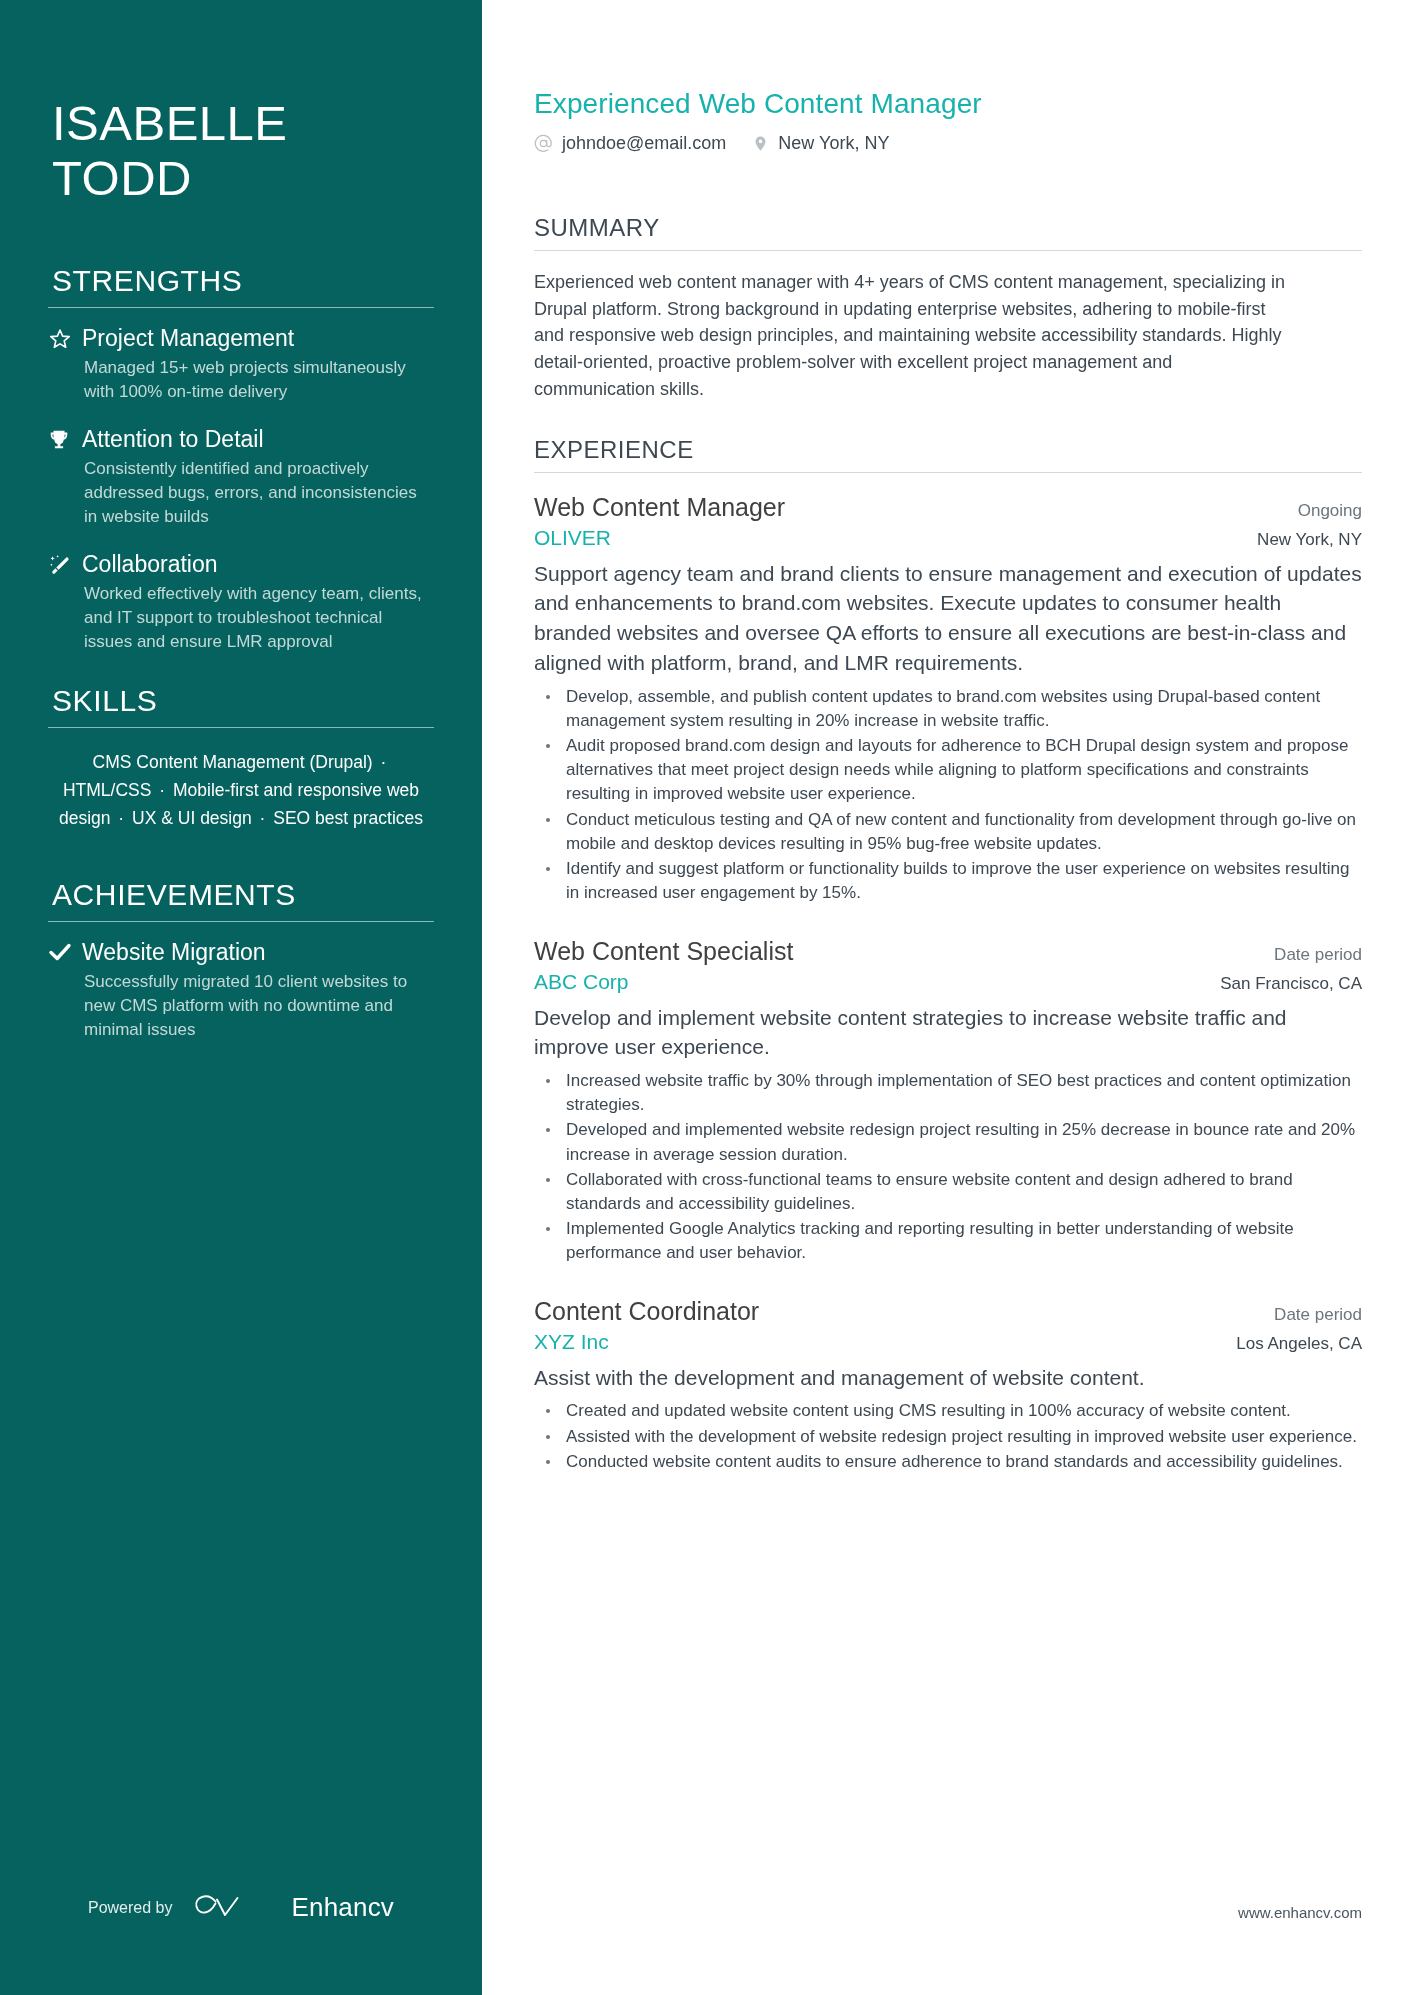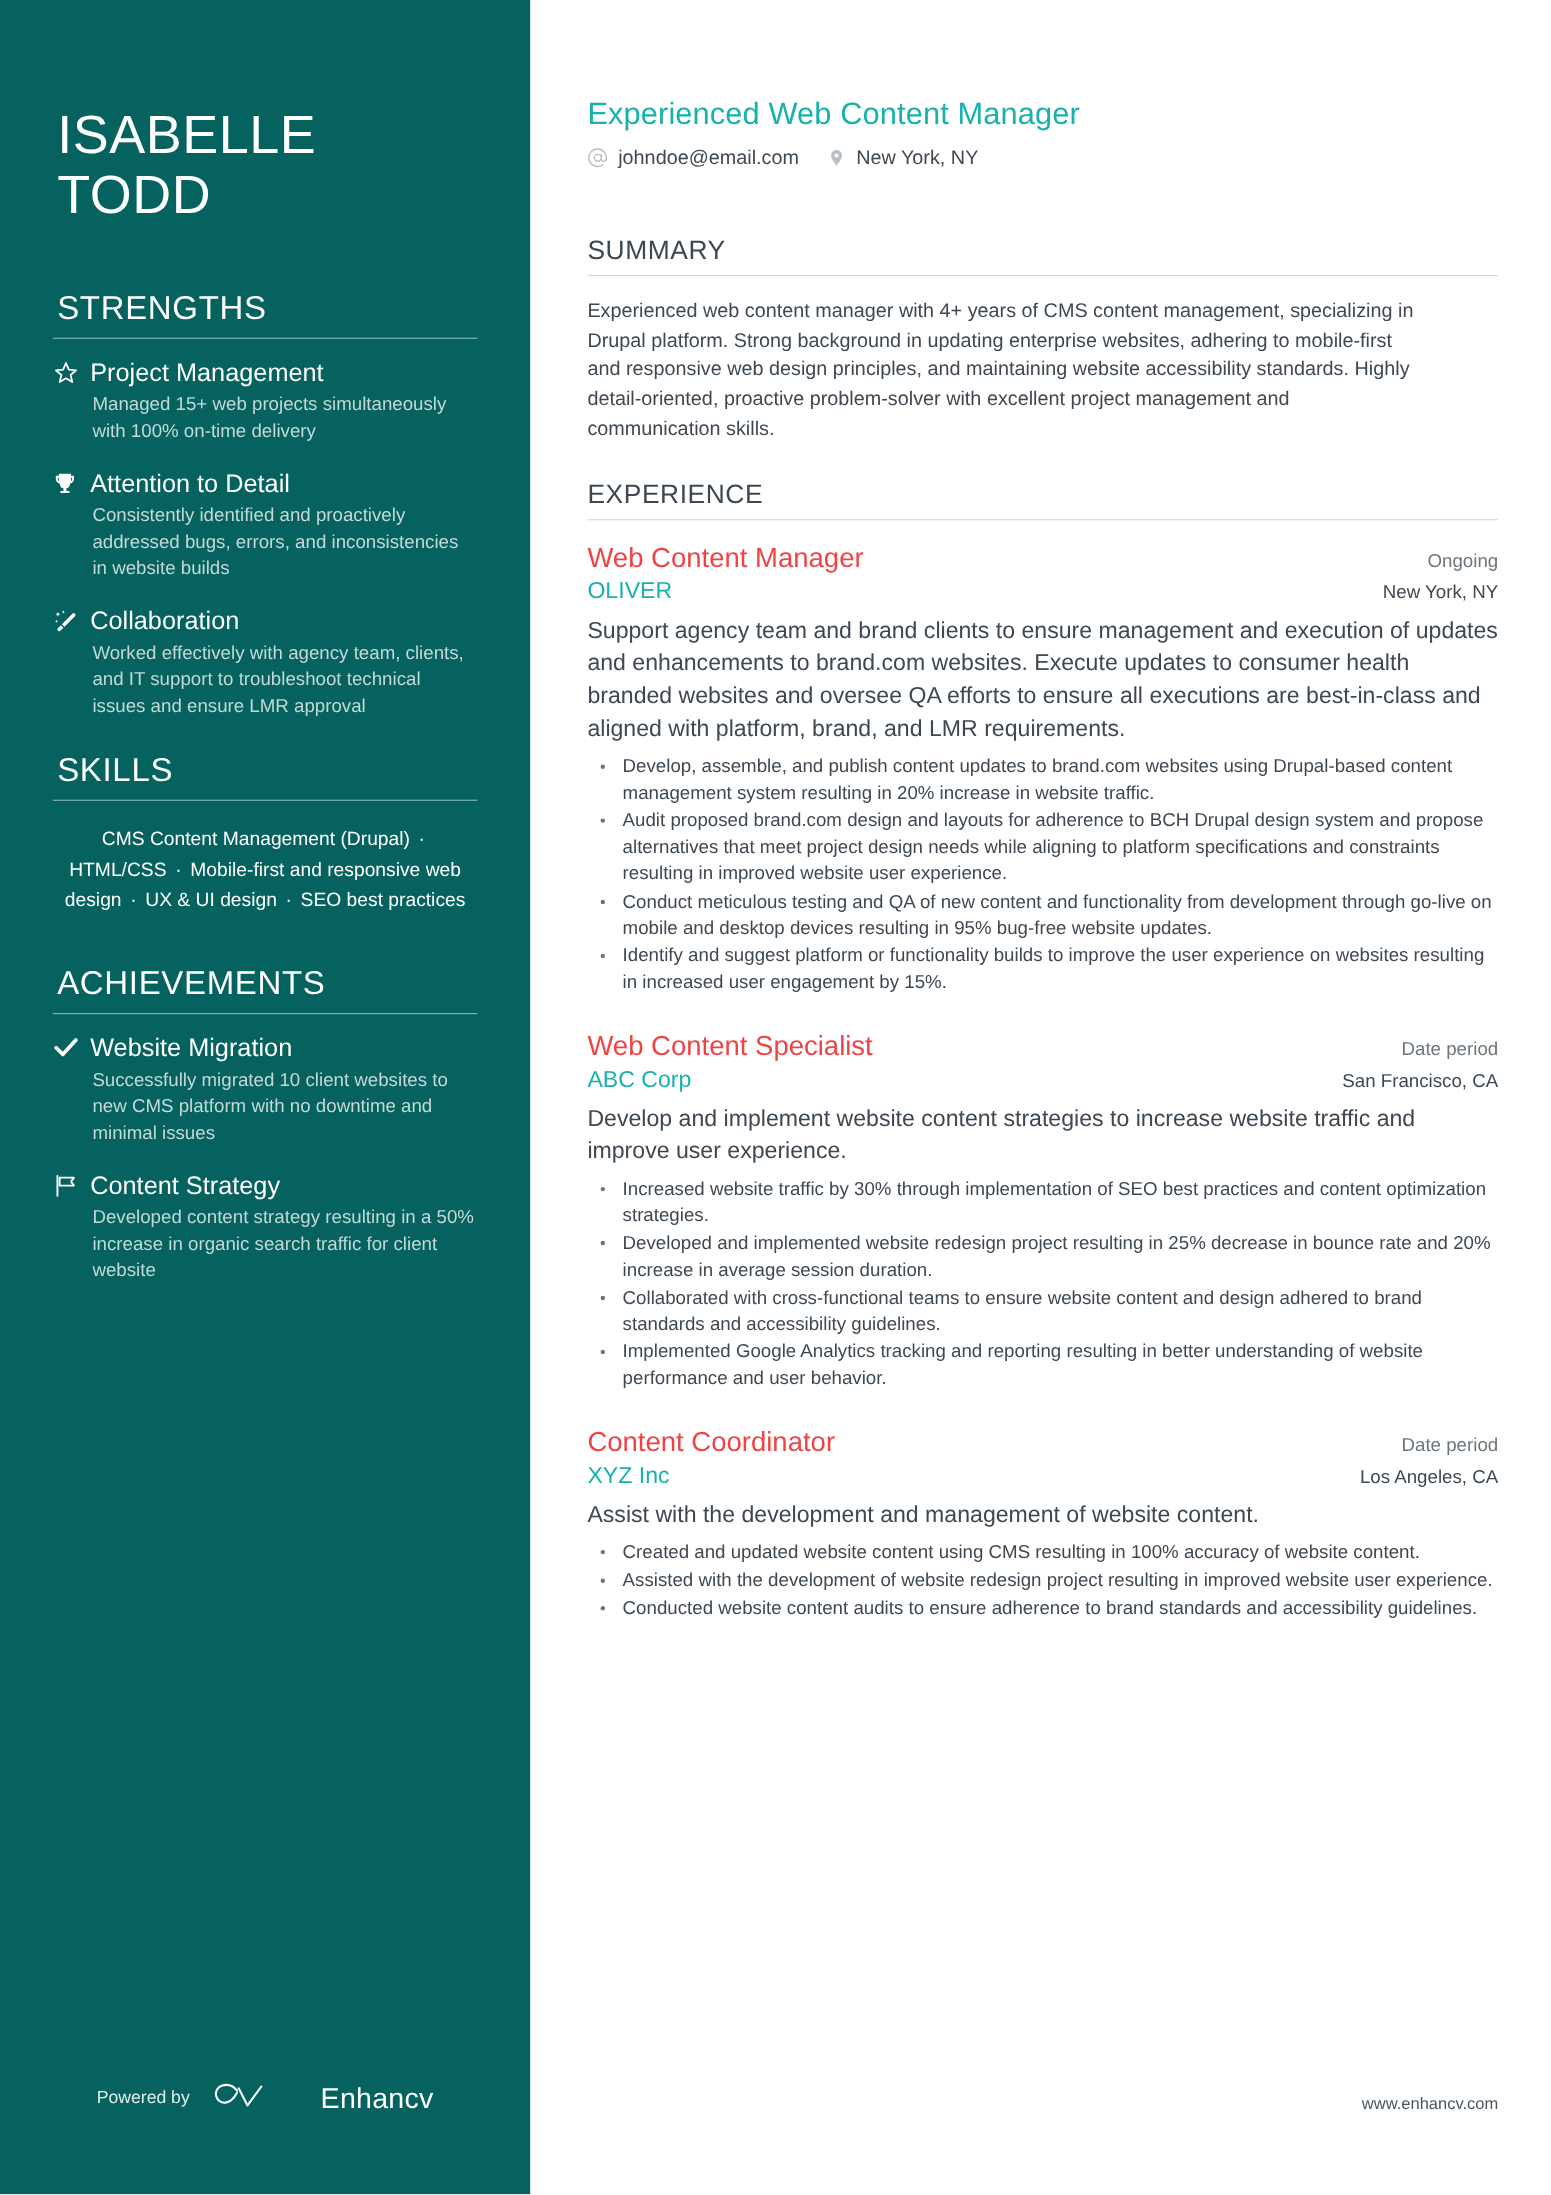--- a/index.html
+++ b/index.html
@@ -172,21 +172,21 @@
 
   .job { margin-bottom: 30px; }
   .job-top {
     display: flex;
     justify-content: space-between;
     align-items: baseline;
   }
   .job-title {
     font-size: 25px;
     font-weight: 300;
-    color: #ef4444;
+    color: #404040;
     line-height: 1.3;
   }
   .job-date {
     font-size: 17px;
     color: #6c757c;
     font-weight: 400;
     white-space: nowrap;
     padding-left: 18px;
   }
   .job-sub {
@@ -314,32 +314,20 @@
             <svg width="24" height="22" viewBox="0 0 24 22" fill="none" stroke="#ffffff" stroke-width="3.4" stroke-linecap="round" stroke-linejoin="round">
                 <polyline points="3,11.5 9.2,17.5 21,4.5"></polyline>
               </svg>
           </span>
           <div class="side-item-body">
             <div class="side-item-title">Website Migration</div>
             <div class="side-item-desc">Successfully migrated 10 client websites to new CMS platform with no downtime and minimal issues</div>
           </div>
         </div>
 
-        <div class="side-item">
-          <span class="side-item-icon">
-            <svg width="24" height="24" viewBox="0 0 24 24" fill="none" stroke="#ffffff" stroke-width="1.7" stroke-linecap="round" stroke-linejoin="round">
-                <line x1="4.2" y1="3" x2="4.2" y2="21"></line>
-                <path d="M6.2 4.6h13l-2.6 3.6 2.6 3.6h-13z"></path>
-              </svg>
-          </span>
-          <div class="side-item-body">
-            <div class="side-item-title">Content Strategy</div>
-            <div class="side-item-desc">Developed content strategy resulting in a 50% increase in organic search traffic for client website</div>
-          </div>
-        </div>
       </section>
 
     </div>
 
     <div class="sidebar-footer">
       <span class="powered-by">Powered by</span>
       <span class="enhancv-logo">
         <span>
           <svg width="46" height="26" viewBox="0 0 46 26" fill="none" stroke="#ffffff" stroke-width="1.9" stroke-linecap="round" stroke-linejoin="round">
               <path d="M21.5 8.5 C17.5 3.5 12.5 2.5 8 4 C3.5 5.5 1.5 9.5 2.5 13.5 C3.5 17.5 7 20 11 19.5 C15.5 19 19 15 21.5 10.5"></path>

